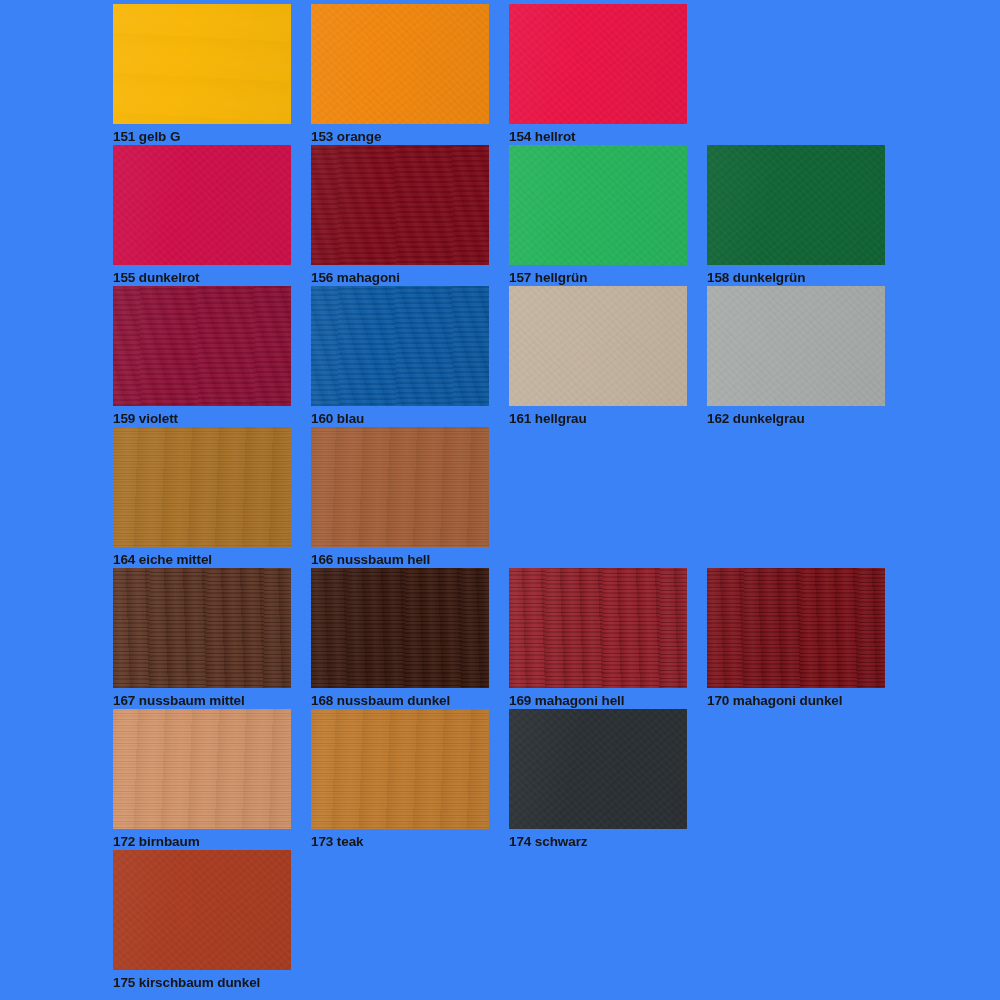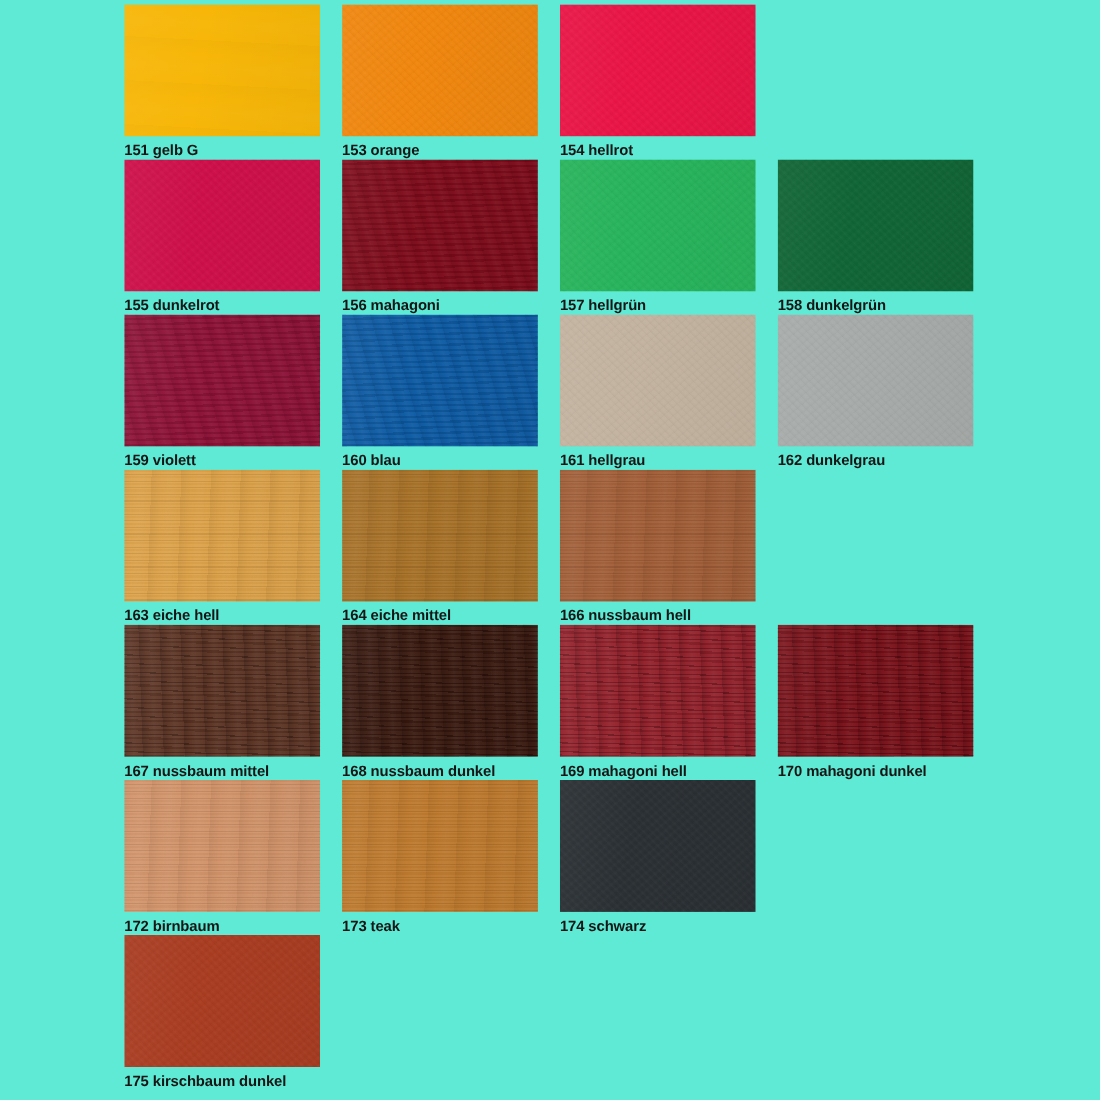--- a/index.html
+++ b/index.html
@@ -11,21 +11,21 @@
   body {
     width: 1000px;
     height: 1000px;
     font-family: "Liberation Sans", sans-serif;
     overflow: hidden;
   }
   #sheet {
     position: relative;
     width: 1000px;
     height: 1000px;
-    background: #5eead4;
+    background: #3b82f6;
   }
   .swatch-grid {
     position: absolute;
     left: 113px;
     top: 4px;
     width: 790px;
   }
   .swatch-row {
     display: flex;
     height: 141px;
@@ -216,28 +216,20 @@
             <div class="base" style="background: rgb(167, 172, 171);"></div>
             <div class="grain"></div>
             <div class="sheen"></div>
           </div>
           <div class="chip-label">162 dunkelgrau</div>
         </div>
       </div>
       <div class="swatch-row">
         <div class="swatch-cell">
           <div class="chip" data-texture="wood-fine">
-            <div class="base" style="background: rgb(221, 162, 73);"></div>
-            <div class="grain"></div>
-            <div class="sheen"></div>
-          </div>
-          <div class="chip-label">163 eiche hell</div>
-        </div>
-        <div class="swatch-cell">
-          <div class="chip" data-texture="wood-fine">
             <div class="base" style="background: rgb(168, 114, 40);"></div>
             <div class="grain"></div>
             <div class="sheen"></div>
           </div>
           <div class="chip-label">164 eiche mittel</div>
         </div>
         <div class="swatch-cell">
           <div class="chip" data-texture="wood-fine">
             <div class="base" style="background: rgb(162, 95, 56);"></div>
             <div class="grain"></div>

